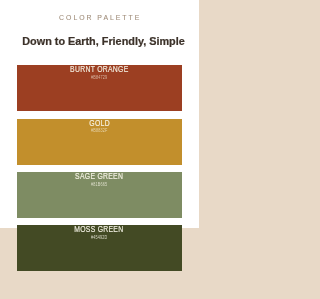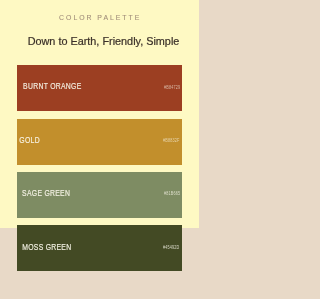--- a/index.html
+++ b/index.html
@@ -1,34 +1,34 @@
 <!DOCTYPE html>
 <html><head>
 <meta charset="utf-8">
 <style>
   html,body{margin:0;padding:0;}
   body{width:199px;height:299px;overflow:hidden;background:#E8D9C7;
        font-family:"Liberation Sans",sans-serif;-webkit-font-smoothing:antialiased;}
-  .page{position:relative;width:199px;height:228px;box-sizing:border-box;background:#fef9c3;}
+  .page{position:relative;width:199px;height:228px;box-sizing:border-box;background:#ffffff;}
 
   .eyebrow{position:absolute;left:0;right:0;top:10px;line-height:10px;
            text-align:center;color:#9F8C79;}
   .eyebrow-label{display:inline-block;white-space:nowrap;font-size:7.6px;
            letter-spacing:2.15px;text-indent:2.15px;font-weight:400;
            transform:scaleX(0.91);transform-origin:center;
            -webkit-text-stroke:0.09px currentColor;}
 
   .title{position:absolute;left:8px;right:0;top:34.8px;text-align:center;
-         font-size:10.85px;color:#3C322A;font-weight:400;
+         font-size:10.85px;color:#3C322A;font-weight:700;
          -webkit-text-stroke:0.22px #3C322A;}
 
   .blocks{position:absolute;left:16.5px;top:65.2px;width:165px;}
   .swatch{position:relative;width:165px;height:46px;margin-bottom:7.4px;
-          display:flex;flex-direction:row;align-items:center;
-          justify-content:space-between;padding-bottom:2.6px;box-sizing:border-box;}
+          display:flex;flex-direction:column;align-items:center;
+          justify-content:flex-start;padding-bottom:2.6px;box-sizing:border-box;}
   .swatch:last-child{margin-bottom:10px;}
   .sw-name{font-size:8.2px;letter-spacing:0.35px;font-weight:400;text-indent:0.35px;
            -webkit-text-stroke:0.18px currentColor;
            display:inline-block;transform:scaleX(0.835);transform-origin:center;
            white-space:nowrap;}
   .sw-hex{font-size:4.6px;letter-spacing:0.2px;margin-top:0.6px;text-indent:0.2px;
           display:inline-block;transform:scaleX(0.823);transform-origin:center;
           white-space:nowrap;}
 </style>
 </head>

